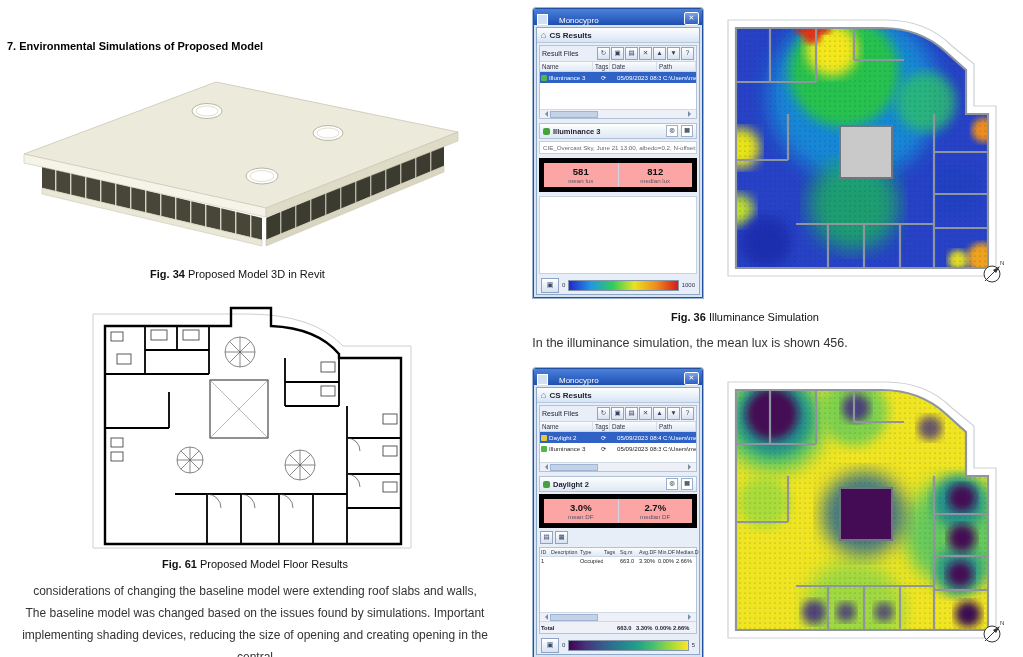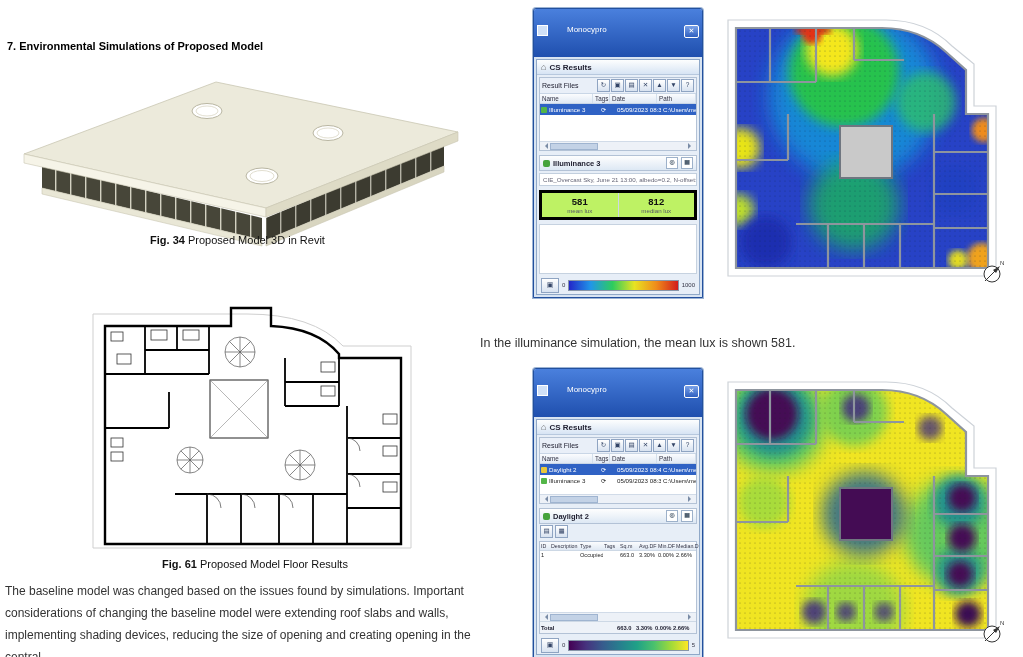--- a/index.html
+++ b/index.html
@@ -1,29 +1,29 @@
 <!DOCTYPE html>
 <html><head>
 <meta charset="utf-8">
 <style>
   html,body{margin:0;padding:0;background:#fff;}
   .page{position:relative;width:1023px;height:657px;background:#fff;overflow:hidden;
         font-family:"Liberation Sans",sans-serif;color:#1a1a1a;}
-  .abs{position:absolute;}
+  .abs{position:absolute;text-align:center;}
   .heading{font-size:11px;font-weight:bold;color:#000;}
   .caption{font-size:11px;text-align:center;color:#111;}
   .caption b{font-weight:bold;}
   .bodytext{font-size:12px;line-height:22px;color:#333;}
   .note{font-size:12.5px;color:#333;}
 
   
   .win{position:absolute;width:168px;height:288px;display:flex;flex-direction:column;
        border:1px solid #23509e;border-radius:3px 3px 0 0;background:#d8e4f2;
        box-shadow:0 0 0 1px #9db4d4;}
-  .titlebar{height:16px;flex:0 0 16px;display:flex;align-items:flex-start;gap:19px;padding:16px 3px;
+  .titlebar{height:16px;flex:0 0 16px;display:flex;align-items:flex-end;gap:11px;padding:0 3px;
        background:linear-gradient(#4a80dd,#1f4fae);border-radius:2px 2px 0 0;}
   .title-icon{width:9px;height:9px;background:#cfe0f7;border:1px solid #fff;flex:0 0 9px;}
   .title-text{font-size:8px;color:#fff;flex:1;white-space:nowrap;overflow:hidden;}
   .title-btn{width:13px;height:11px;flex:0 0 13px;background:linear-gradient(#7aa2e8,#2f5fc0);
        border:1px solid #fff;color:#fff;font-size:7px;line-height:10px;text-align:center;border-radius:2px;}
   .win-body{flex:1;display:flex;flex-direction:column;margin:2px;border:1px solid #8fa8c8;
        background:#e7eef7;overflow:hidden;}
   .cs-header{flex:0 0 14px;display:flex;align-items:center;gap:3px;padding:0 4px;
        background:linear-gradient(#fdfefe,#d7e4f4);border-bottom:1px solid #b7c8de;
        font-size:8px;font-weight:bold;color:#223;}
@@ -52,21 +52,21 @@
   .harr.r{right:2px;border-left-color:#7a8ca6;}
   .section-hdr{flex:0 0 14px;display:flex;align-items:center;gap:3px;padding:0 3px;
        background:linear-gradient(#fefefe,#dde8f4);border:1px solid #b3c2d6;margin:2px 2px 0;
        font-size:7.5px;font-weight:bold;color:#223;}
   .leaf-icon{width:7px;height:7px;background:#46a33c;border-radius:2px;flex:0 0 7px;}
   .sec-spacer{flex:1;}
   .sec-btn{width:10px;height:10px;flex:0 0 10px;border:1px solid #9db1ca;background:#fff;
        font-size:6px;line-height:9px;text-align:center;color:#456;}
   .desc-box{margin:2px;border:1px solid #c2cfde;background:#fff;font-size:6.2px;color:#667;
        padding:2px 3px;white-space:nowrap;overflow:hidden;}
-  .stats{display:flex;margin:2px;border:3px solid #000000;background:#bef264;}
+  .stats{display:flex;margin:2px;border:5px solid #000000;background:#fca5a5;}
   .stat{flex:1;text-align:center;padding:3px 0;}
   .stat+.stat{border-left:1px solid #cdd8e5;}
   .stat-value{font-size:9.5px;font-weight:bold;color:#111;}
   .stat-label{font-size:6.2px;color:#556;}
   .spacer{flex:1;background:#fff;margin:2px;border:1px solid #c6d2e0;}
   .legendbar{flex:0 0 18px;display:flex;align-items:center;gap:3px;padding:0 4px;}
   .legend-btn{width:16px;height:13px;flex:0 0 16px;border:1px solid #8fa4c2;
        background:linear-gradient(#fff,#d8e2f0);font-size:7px;text-align:center;line-height:12px;color:#346;}
   .legend-lab{font-size:6px;color:#334;}
   .gradbar{flex:1;height:9px;border:1px solid #8795a8;}
@@ -108,21 +108,21 @@
       <polygon points="14,84 256,138 256,147 14,93" fill="#f6f4e8" stroke="#c9c6b2" stroke-width="0.6"></polygon>
       <polygon points="256,138 448,62 448,71 256,147" fill="#dedbc6" stroke="#c9c6b2" stroke-width="0.6"></polygon>
       <ellipse cx="197" cy="41" rx="15" ry="7.5" fill="#ffffff" stroke="#b9b6a2" stroke-width="1"></ellipse>
       <ellipse cx="197" cy="41" rx="11" ry="5" fill="none" stroke="#d9d6c4" stroke-width="0.8"></ellipse>
       <ellipse cx="318" cy="63" rx="15" ry="7.5" fill="#ffffff" stroke="#b9b6a2" stroke-width="1"></ellipse>
       <ellipse cx="318" cy="63" rx="11" ry="5" fill="none" stroke="#d9d6c4" stroke-width="0.8"></ellipse>
       <ellipse cx="252" cy="106" rx="16" ry="8" fill="#ffffff" stroke="#b9b6a2" stroke-width="1"></ellipse>
       <ellipse cx="252" cy="106" rx="12" ry="5.5" fill="none" stroke="#d9d6c4" stroke-width="0.8"></ellipse>
     </svg>
   </div>
-  <div class="abs caption" style="left:10px;top:234px;width:455px;">
+  <div class="abs caption" style="left:10px;top:268px;width:455px;">
     <b>Fig. 34</b><span> Proposed Model 3D in Revit</span>
   </div>
 
   <div class="abs" style="left:85px;top:288px;width:340px;height:265px;">
     <svg width="340" height="265" viewBox="0 0 340 265">
       <path d="M8,26 H162 Q228,26 258,58 H326 V260 H8 Z" fill="none" stroke="#cfcfcf" stroke-width="1"></path>
       <path d="M20,38 H146 V20 H186 V38 Q232,40 254,66 V70 H316 V256 H20 Z" fill="none" stroke="#000" stroke-width="2.4"></path>
       <g stroke="#000" stroke-width="1.8" fill="none">
         <path d="M20,86 H124 M60,38 V86 M92,38 V62 M60,62 H124 M124,38 V86"></path>
         <path d="M20,140 H84 M84,104 V140"></path>
@@ -161,22 +161,22 @@
         <path d="M122,206 a14,14 0 0 1 14,14 M156,206 a14,14 0 0 1 14,14 M194,206 a14,14 0 0 1 14,14"></path>
         <path d="M262,150 a13,13 0 0 1 13,13 M262,186 a13,13 0 0 1 13,13"></path>
       </g>
     </svg>
   </div>
   <div class="abs caption" style="left:85px;top:558px;width:340px;">
     <b>Fig. 61</b><span> Proposed Model Floor Results</span>
   </div>
 
   <div class="abs bodytext" style="left:5px;top:580px;width:500px;">
+    <div>considerations of changing the baseline model were extending roof slabs and walls,</div>
     <div>The baseline model was changed based on the issues found by simulations. Important</div>
-    <div>considerations of changing the baseline model were extending roof slabs and walls,</div>
     <div>implementing shading devices, reducing the size of opening and creating opening in the central</div>
   </div>
 
   <div class="win" style="left:533px;top:8px;">
     <div class="titlebar">
       <span class="title-icon"></span>
       <span class="title-text">Monocypro</span>
       <span class="title-btn">✕</span>
     </div>
     <div class="win-body">
@@ -292,22 +292,25 @@
       <rect x="136" y="116" width="52" height="52" fill="#c9c9c9" stroke="#6f7680" stroke-width="2"></rect>
       <g transform="translate(288,264)">
         <circle r="8" fill="#fff" stroke="#333" stroke-width="1"></circle>
         <line x1="-7" y1="7" x2="5" y2="-5" stroke="#333" stroke-width="1"></line>
         <polygon points="8,-8 1,-4 4,-1" fill="#333"></polygon>
         <text x="8" y="-9" font-size="6" fill="#333">N</text>
       </g>
     </svg>
   </div>
 
-
-  <div class="abs note" style="left:480px;top:336px;width:420px;">In the illuminance simulation, the mean lux is shown 581.</div>
+  <div class="abs caption" style="left:560px;top:311px;width:370px;">
+    <b>Fig. 36</b><span> Illuminance Simulation</span>
+  </div>
+
+  <div class="abs note" style="left:480px;top:336px;width:420px;">In the illuminance simulation, the mean lux is shown 456.</div>
 
   <div class="win" style="left:533px;top:368px;">
     <div class="titlebar">
       <span class="title-icon"></span>
       <span class="title-text">Monocypro</span>
       <span class="title-btn">✕</span>
     </div>
     <div class="win-body">
       <div class="cs-header">
         <span class="home-icon">⌂</span>
@@ -350,20 +353,30 @@
           <span class="hthumb"></span>
           <span class="harr r"></span>
         </div>
       </div>
       <div class="section-hdr">
         <span class="leaf-icon"></span>
         <span>Daylight 2</span>
         <span class="sec-spacer"></span>
         <span class="sec-btn">◎</span>
         <span class="sec-btn">▦</span>
+      </div>
+      <div class="stats">
+        <div class="stat">
+          <div class="stat-value">3.0%</div>
+          <div class="stat-label">mean DF</div>
+        </div>
+        <div class="stat">
+          <div class="stat-value">2.7%</div>
+          <div class="stat-label">median DF</div>
+        </div>
       </div>
       <div class="mini-toolbar">
         <span class="tb-btn">▤</span>
         <span class="tb-btn">▦</span>
       </div>
       <div class="group" style="flex:1;">
         <div class="dtbl-head">
           <div class="c-id">ID</div>
           <div class="c-desc">Description</div>
           <div class="c-type">Type</div>

